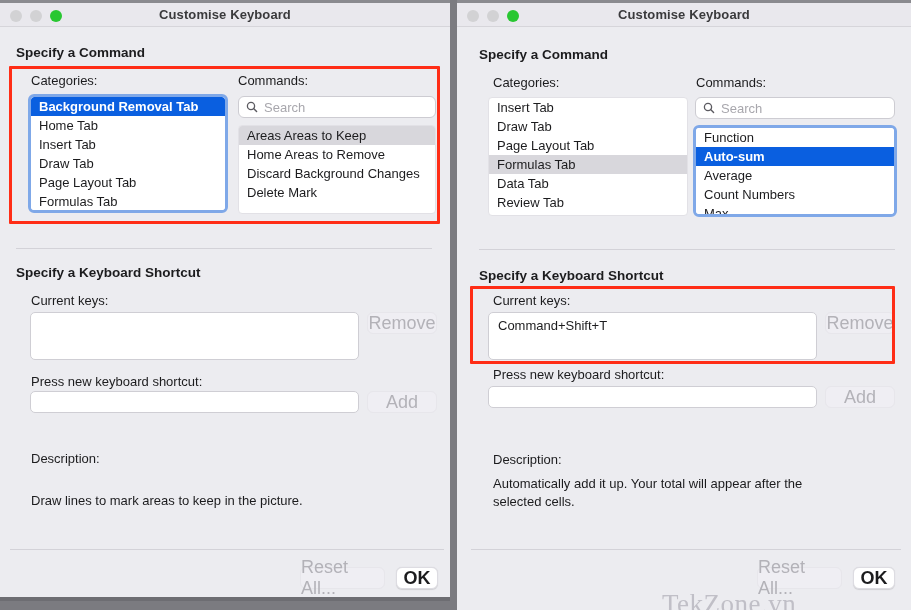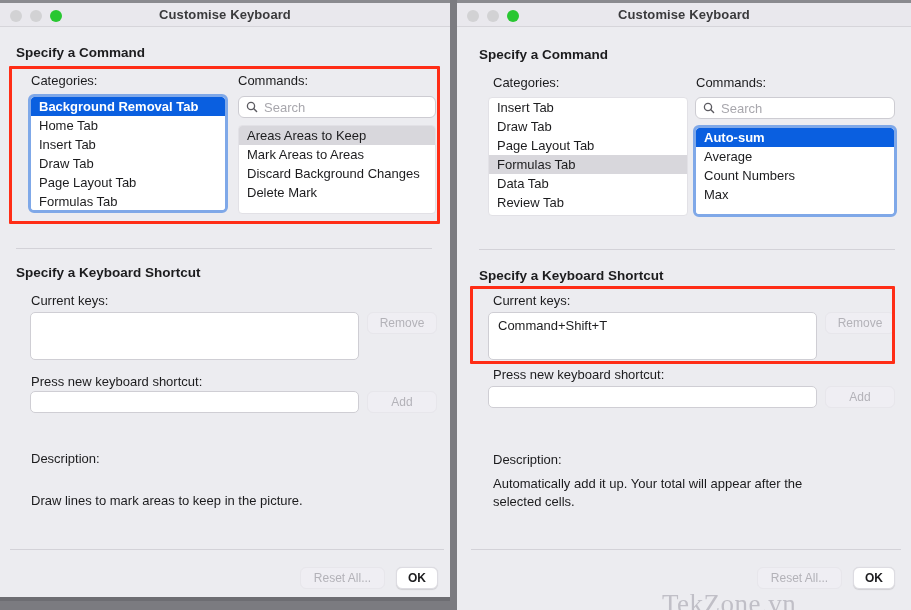--- a/index.html
+++ b/index.html
@@ -163,21 +163,21 @@
   }
 
   
   .btn {
     position: absolute;
     border-radius: 6px;
     box-sizing: border-box;
     display: flex;
     align-items: center;
     justify-content: center;
-    font-size: 12px;
+    font-size: 18px;
     background: #fbfbfd;
     border: 1px solid #e3e2e7;
     color: #1c1c1e;
   }
   .btn.disabled {
     background: #efeef3;
     border: 1px solid #e7e6eb;
     color: #b3b2b8;
   }
   .btn.default {
@@ -255,21 +255,21 @@
             <circle cx="5" cy="5" r="3.6" fill="none" stroke="#5b5a60" stroke-width="1.3"></circle>
             <line x1="7.6" y1="7.6" x2="10.6" y2="10.6" stroke="#5b5a60" stroke-width="1.4" stroke-linecap="round"></line>
           </svg>
         </span>
         <span class="search-placeholder">Search</span>
       </div>
 
       <div class="listbox" style="left:238px; top:98px; width:198px; height:89px; border-color:#e2e1e6;">
         <div class="inner">
           <div class="list-item sel-gray">Areas Areas to Keep</div>
-          <div class="list-item">Mark Areas to Areas</div>
+          <div class="list-item">Home Areas to Remove</div>
           <div class="list-item">Discard Background Changes</div>
           <div class="list-item">Delete Mark</div>
         </div>
       </div>
 
       <div class="hr" style="left:16px; top:221px; width:416px;"></div>
 
       <div class="section-heading" style="left:16px; top:238px;">Specify a Keyboard Shortcut</div>
 
       <div class="field-label" style="left:31px; top:266px;">Current keys:</div>
@@ -335,20 +335,21 @@
           <svg width="12" height="12" viewBox="0 0 12 12">
             <circle cx="5" cy="5" r="3.6" fill="none" stroke="#5b5a60" stroke-width="1.3"></circle>
             <line x1="7.6" y1="7.6" x2="10.6" y2="10.6" stroke="#5b5a60" stroke-width="1.4" stroke-linecap="round"></line>
           </svg>
         </span>
         <span class="search-placeholder">Search</span>
       </div>
 
       <div class="listbox focused" style="left:236px; top:98px; width:204px; height:92px;">
         <div class="inner">
+          <div class="list-item">Function</div>
           <div class="list-item sel-blue">Auto-sum</div>
           <div class="list-item">Average</div>
           <div class="list-item">Count Numbers</div>
           <div class="list-item">Max</div>
         </div>
       </div>
 
       <div class="hr" style="left:22px; top:222px; width:416px;"></div>
 
       <div class="section-heading" style="left:22px; top:241px;">Specify a Keyboard Shortcut</div>

